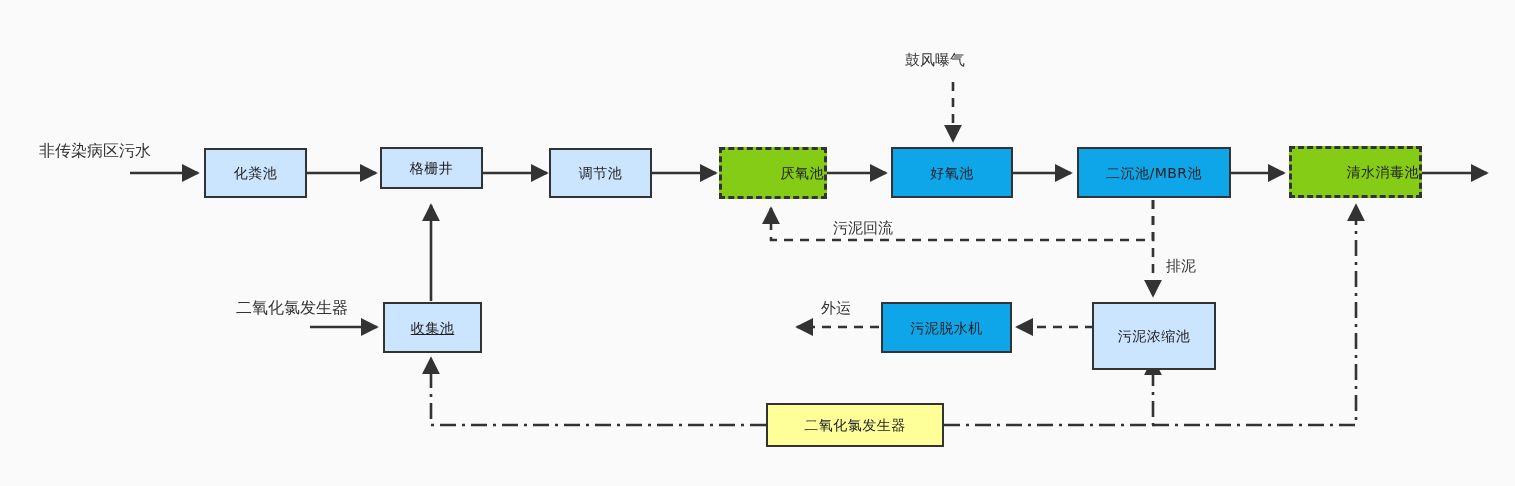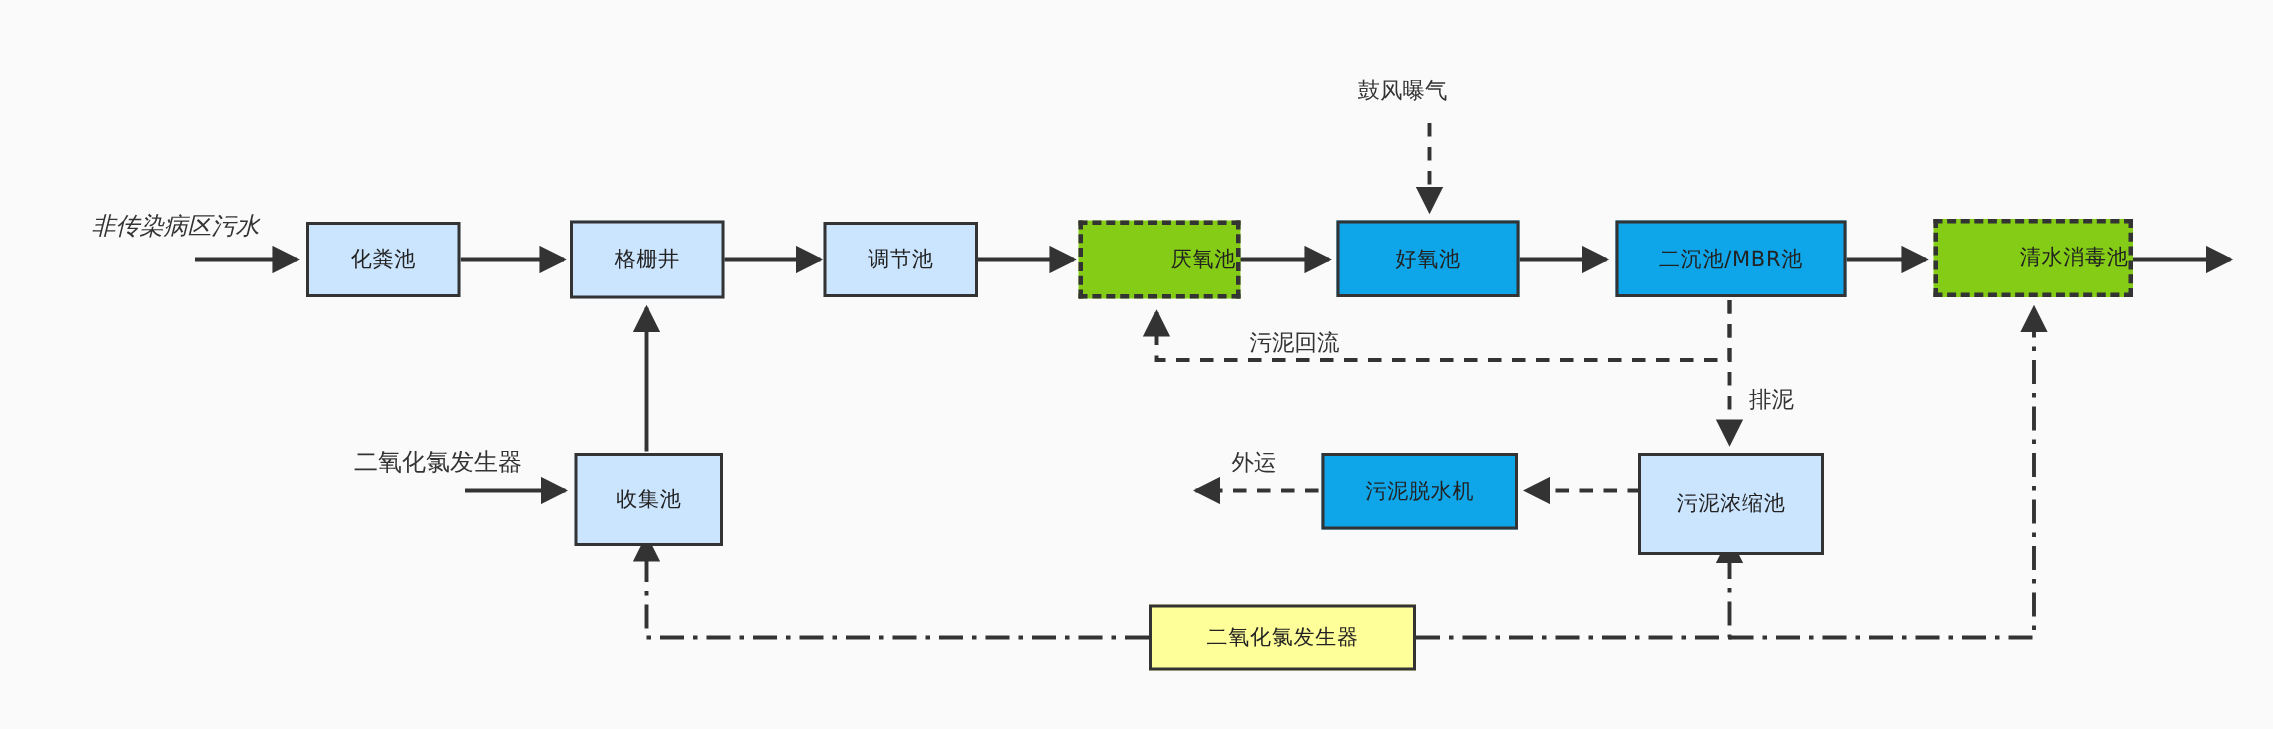--- a/index.html
+++ b/index.html
@@ -121,33 +121,33 @@
     <g stroke="#333333" stroke-width="2.6" fill="none" stroke-dasharray="16 6 3 6">
 
       <polyline points="766,425 431,425 431,358" marker-end="url(#arrow)"></polyline>
 
       <polyline points="944,425 1153,425 1153,359" marker-end="url(#arrow)"></polyline>
 
       <polyline points="1153,425 1356,425 1356,205" marker-end="url(#arrow)"></polyline>
     </g>
   </svg>
 
-  <div class="io-label" style="left:61px; top:143px;font-style:italic;">非传染病区污水</div>
+  <div class="io-label" style="left:39px; top:143px;">非传染病区污水</div>
   <div class="io-label" style="left:236px; top:300px;">二氧化氯发生器</div>
 
   <div class="edge-label" style="left:905px; top:53px; font-size:15px;">鼓风曝气</div>
   <div class="edge-label" style="left:833px; top:221px;">污泥回流</div>
   <div class="edge-label" style="left:1166px; top:259px;">排泥</div>
   <div class="edge-label" style="left:821px; top:301px;">外运</div>
 
   <div class="node blue" style="left:204px; top:148px; width:103px; height:50px;">
     <span>化粪池</span>
   </div>
 
-  <div class="node blue" style="left:380px; top:147px; width:103px; height:52px;">
+  <div class="node blue" style="left:380px; top:147px; width:103px; height:42px;">
     <span>格栅井</span>
   </div>
 
   <div class="node blue" style="left:549px; top:148px; width:103px; height:50px;">
     <span>调节池</span>
   </div>
 
   <div class="node green-dashed" style="left:719px; top:147px; width:108px; height:52px;">
     <span>厌氧池</span>
   </div>
@@ -157,21 +157,21 @@
   </div>
 
   <div class="node green-dashed" style="left:1289px; top:146px; width:133px; height:52px;">
     <span>清水消毒池</span>
   </div>
 
   <div class="node green" style="left:1077px; top:147px; width:154px; height:51px;">
     <span>二沉池/MBR池</span>
   </div>
 
-  <div class="node blue" style="left:383px; top:302px; width:99px; height:62px;">
+  <div class="node blue" style="left:383px; top:302px; width:99px; height:51px;text-decoration:underline;">
     <span>收集池</span>
   </div>
 
   <div class="node red" style="left:881px; top:302px; width:131px; height:51px;">
     <span>污泥脱水机</span>
   </div>
 
   <div class="node blue" style="left:1092px; top:302px; width:124px; height:68px;">
     <span>污泥浓缩池</span>
   </div>

